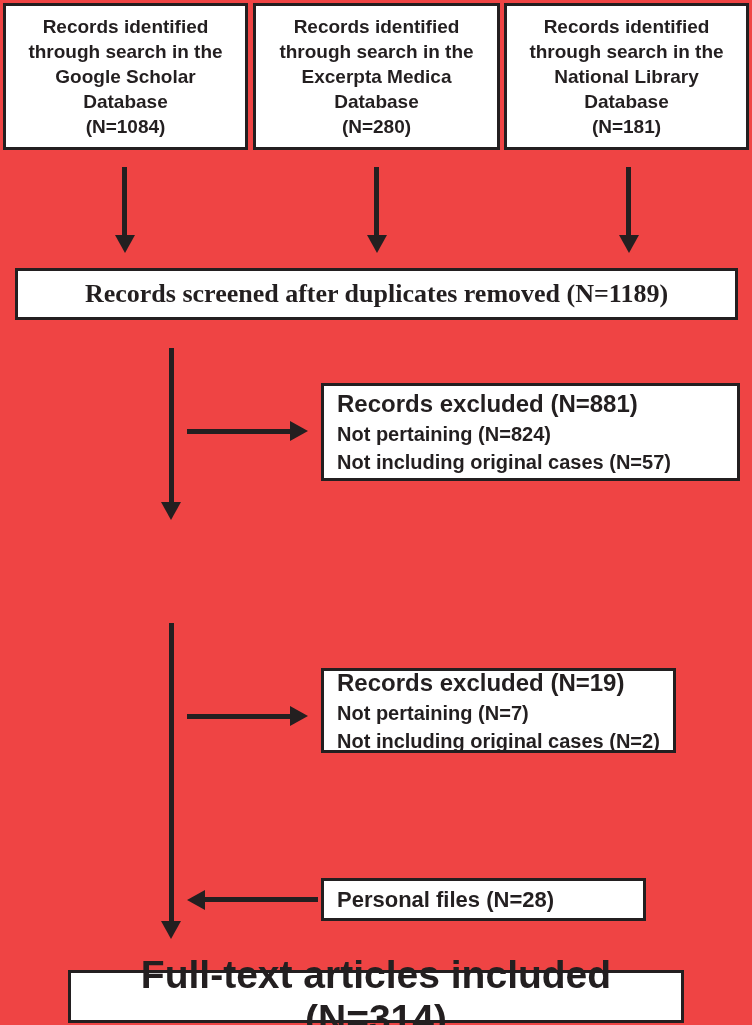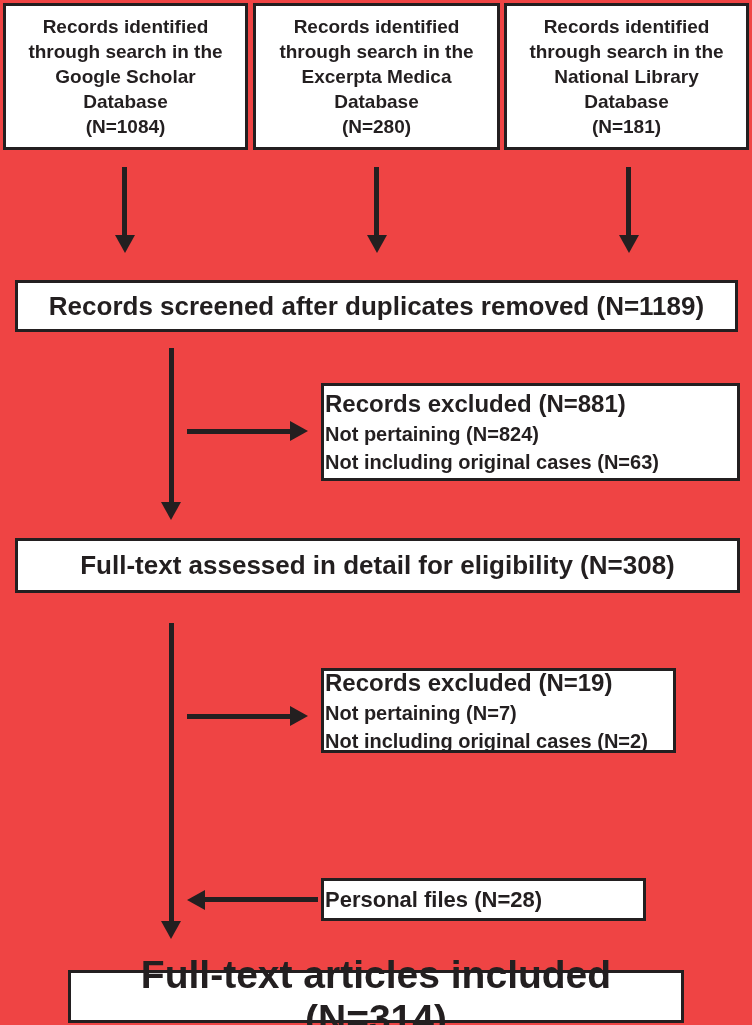--- a/index.html
+++ b/index.html
@@ -23,31 +23,31 @@
     align-items: center;
     justify-content: center;
     text-align: center;
     white-space: pre-line;
   }
   .box.left {
     flex-direction: column;
     align-items: flex-start;
     justify-content: center;
     text-align: left;
-    padding-left: 1px;
+    padding-left: 13px;
     padding-right: 6px;
     white-space: normal;
   }
   
   .src { font-size: 19px; line-height: 25px; }
   #src-1 { left: 3px;   top: 3px; width: 245px; height: 147px; }
   #src-2 { left: 253px; top: 3px; width: 247px; height: 147px; }
   #src-3 { left: 504px; top: 3px; width: 245px; height: 147px; }
   
-  #screened { left: 15px; top: 280px; width: 723px; height: 52px; font-size: 26px; }
+  #screened { left: 15px; top: 268px; width: 723px; height: 52px; font-size: 26px; font-family: Liberation Serif, serif; }
   #fulltext { left: 15px; top: 538px; width: 725px; height: 55px; font-size: 26px; }
   #included { left: 68px; top: 970px; width: 616px; height: 53px; font-size: 39px; }
   
   #excluded-1 { left: 321px; top: 383px; width: 419px; height: 98px; }
   #excluded-2 { left: 321px; top: 668px; width: 355px; height: 85px; }
   #personal   { left: 321px; top: 878px; width: 325px; height: 43px; font-size: 22px; }
   .excl-title  { font-size: 24px; line-height: 32px; }
   .excl-reason { font-size: 20px; line-height: 28px; }
   
   .line { position: absolute; background: var(--ink); }
@@ -109,24 +109,23 @@
   <div class="box" id="screened">Records screened after duplicates removed (N=1189)</div>
 
   <div class="line" id="a4-line"></div>
   <div class="head down" id="a4-head"></div>
   <div class="line" id="a5-line"></div>
   <div class="head right" id="a5-head"></div>
 
   <div class="box left" id="excluded-1">
     <div class="excl-title">Records excluded (N=881)</div>
     <div class="excl-reason">Not pertaining (N=824)</div>
-    <div class="excl-reason">Not including original cases (N=63)</div>
+    <div class="excl-reason">Not including original cases (N=57)</div>
   </div>
 
-  <div class="box" id="fulltext">Full-text assessed in detail for eligibility (N=308)</div>
 
   <div class="line" id="a6-line"></div>
   <div class="head down" id="a6-head"></div>
   <div class="line" id="a7-line"></div>
   <div class="head right" id="a7-head"></div>
 
   <div class="box left" id="excluded-2">
     <div class="excl-title">Records excluded (N=19)</div>
     <div class="excl-reason">Not pertaining (N=7)</div>
     <div class="excl-reason">Not including original cases (N=2)</div>

